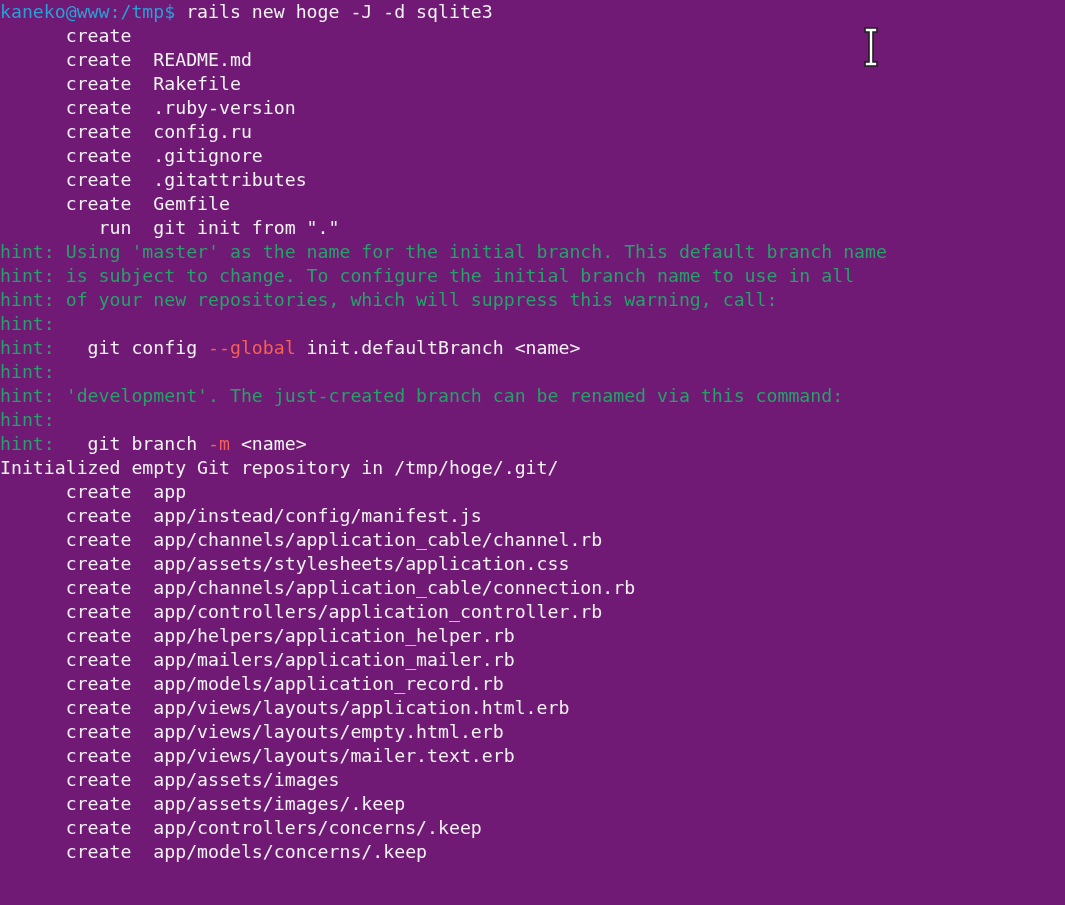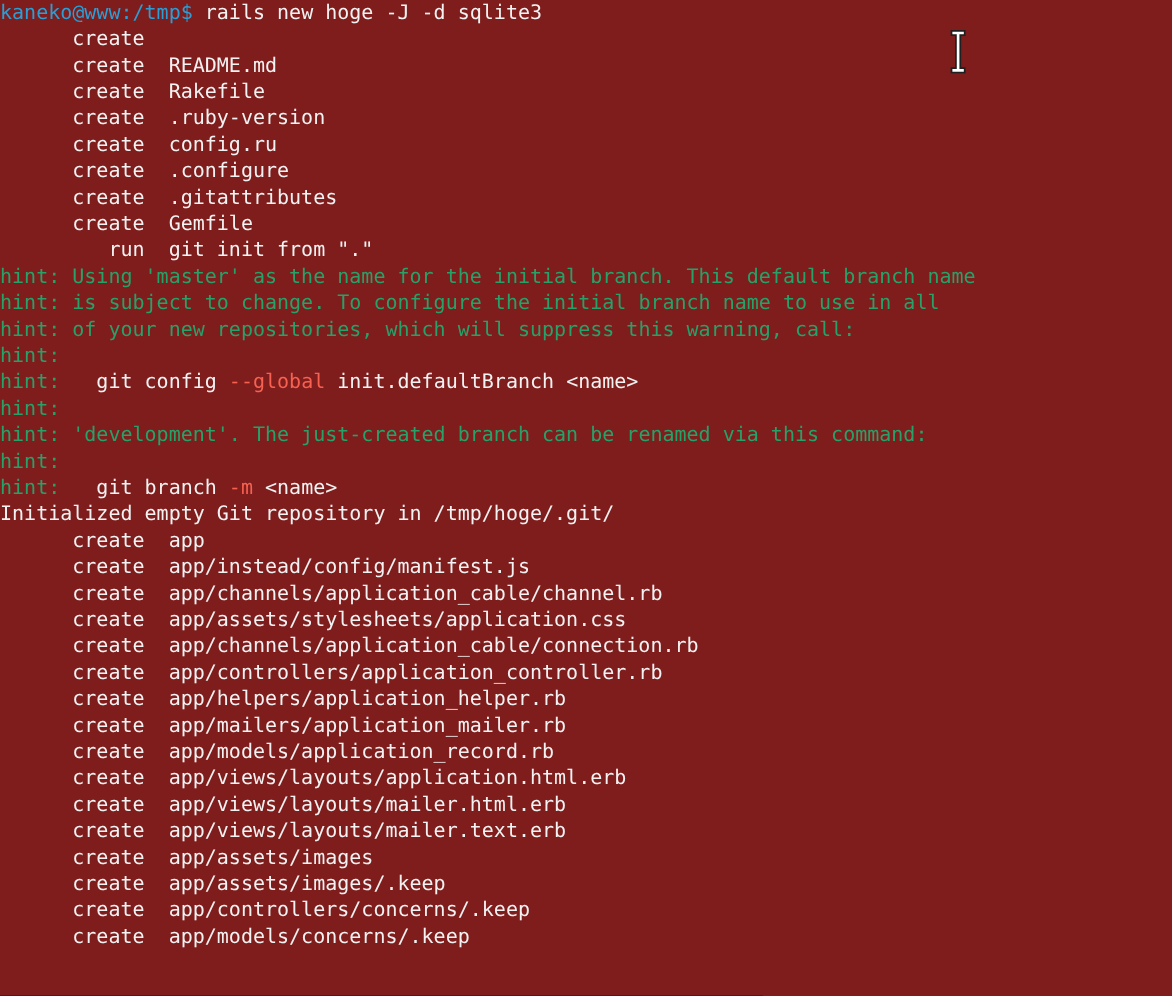--- a/index.html
+++ b/index.html
@@ -4,21 +4,21 @@
 <style>
   html, body {
     margin: 0;
     padding: 0;
     background: #1c1c1c;
   }
   #terminal {
     position: relative;
     width: 1065px;
     height: 905px;
-    background: #7f1d1d;
+    background: #701a75;
     overflow: hidden;
     font-family: "DejaVu Sans Mono", "Liberation Mono", monospace;
     font-size: 18.2px;
     line-height: 24px;
     letter-spacing: 0px;
     color: #ffffff;
   }
   #screen {
     position: absolute;
     left: 0;
@@ -52,21 +52,21 @@
 <body>
 
 <div id="terminal">
   <div id="screen">
       <div class="line"><span class="c-prompt">kaneko@www:/tmp$</span><span class="c-default"> rails new hoge -J -d sqlite3</span></div>
       <div class="line"><span class="c-default">      create</span></div>
       <div class="line"><span class="c-default">      create  README.md</span></div>
       <div class="line"><span class="c-default">      create  Rakefile</span></div>
       <div class="line"><span class="c-default">      create  .ruby-version</span></div>
       <div class="line"><span class="c-default">      create  config.ru</span></div>
-      <div class="line"><span class="c-default">      create  .configure</span></div>
+      <div class="line"><span class="c-default">      create  .gitignore</span></div>
       <div class="line"><span class="c-default">      create  .gitattributes</span></div>
       <div class="line"><span class="c-default">      create  Gemfile</span></div>
       <div class="line"><span class="c-default">         run  git init from "."</span></div>
       <div class="line"><span class="c-green">hint: </span><span class="c-green">Using 'master' as the name for the initial branch. This default branch name</span></div>
       <div class="line"><span class="c-green">hint: </span><span class="c-green">is subject to change. To configure the initial branch name to use in all</span></div>
       <div class="line"><span class="c-green">hint: </span><span class="c-green">of your new repositories, which will suppress this warning, call:</span></div>
       <div class="line"><span class="c-green">hint:</span><span class="c-green"></span></div>
       <div class="line"><span class="c-green">hint:</span><span class="c-default">   git config </span><span class="c-red">--global</span><span class="c-default"> init.defaultBranch &lt;name&gt;</span></div>
       <div class="line"><span class="c-green">hint:</span><span class="c-green"></span></div>
       <div class="line"><span class="c-green">hint: </span><span class="c-green">'development'. The just-created branch can be renamed via this command:</span></div>
@@ -76,21 +76,21 @@
       <div class="line"><span class="c-default">      create  app</span></div>
       <div class="line"><span class="c-default">      create  app/instead/config/manifest.js</span></div>
       <div class="line"><span class="c-default">      create  app/channels/application_cable/channel.rb</span></div>
       <div class="line"><span class="c-default">      create  app/assets/stylesheets/application.css</span></div>
       <div class="line"><span class="c-default">      create  app/channels/application_cable/connection.rb</span></div>
       <div class="line"><span class="c-default">      create  app/controllers/application_controller.rb</span></div>
       <div class="line"><span class="c-default">      create  app/helpers/application_helper.rb</span></div>
       <div class="line"><span class="c-default">      create  app/mailers/application_mailer.rb</span></div>
       <div class="line"><span class="c-default">      create  app/models/application_record.rb</span></div>
       <div class="line"><span class="c-default">      create  app/views/layouts/application.html.erb</span></div>
-      <div class="line"><span class="c-default">      create  app/views/layouts/mailer.html.erb</span></div>
+      <div class="line"><span class="c-default">      create  app/views/layouts/empty.html.erb</span></div>
       <div class="line"><span class="c-default">      create  app/views/layouts/mailer.text.erb</span></div>
       <div class="line"><span class="c-default">      create  app/assets/images</span></div>
       <div class="line"><span class="c-default">      create  app/assets/images/.keep</span></div>
       <div class="line"><span class="c-default">      create  app/controllers/concerns/.keep</span></div>
       <div class="line"><span class="c-default">      create  app/models/concerns/.keep</span></div>
     </div>
 
   <div id="mouse-cursor">
     <svg width="18" height="40" viewBox="0 0 18 40" xmlns="http://www.w3.org/2000/svg">
       <path d="M3 1 H15 V5 H11 V35 H15 V39 H3 V35 H7 V5 H3 Z" fill="#ffffff" stroke="#202020" stroke-width="1.6" stroke-linejoin="miter"></path>

